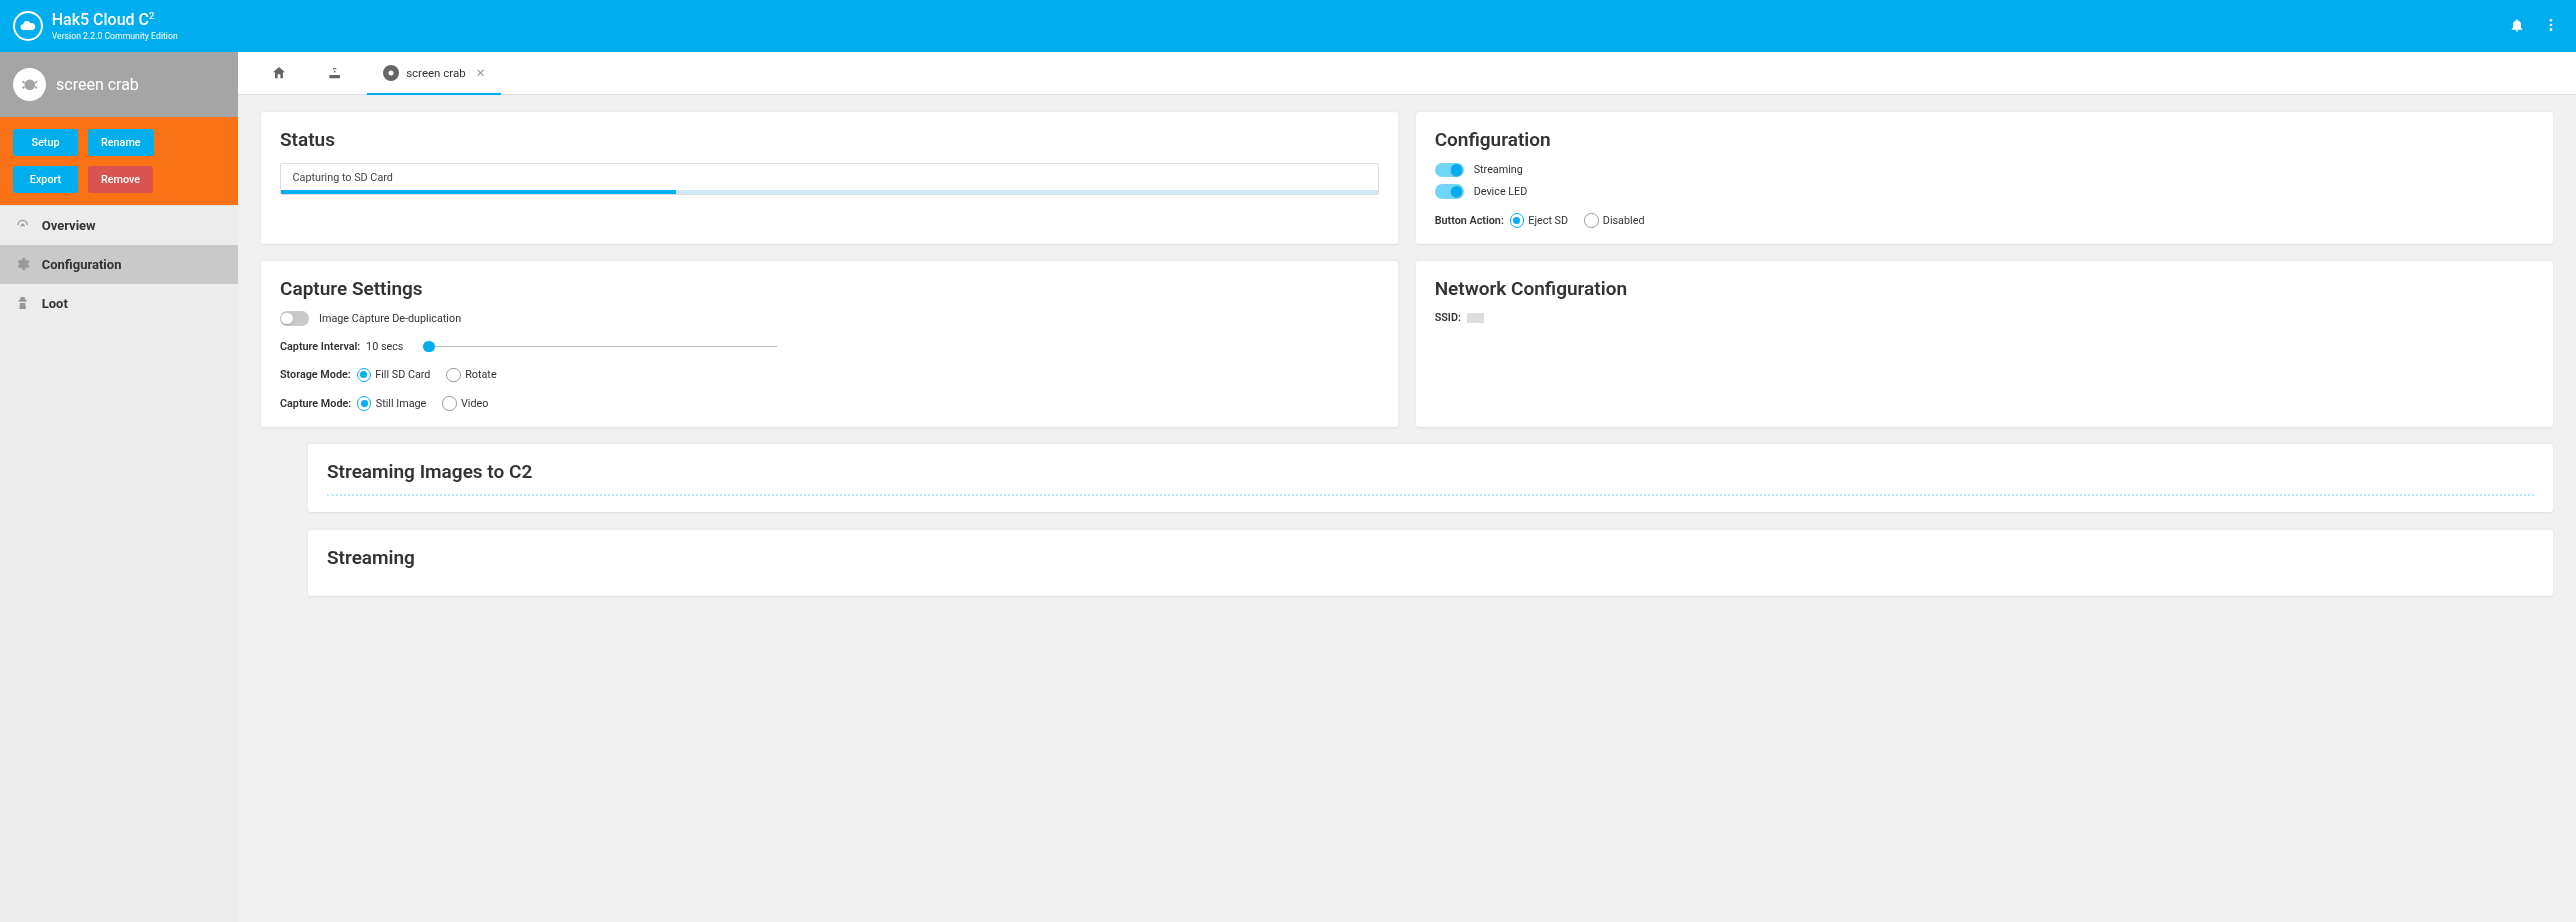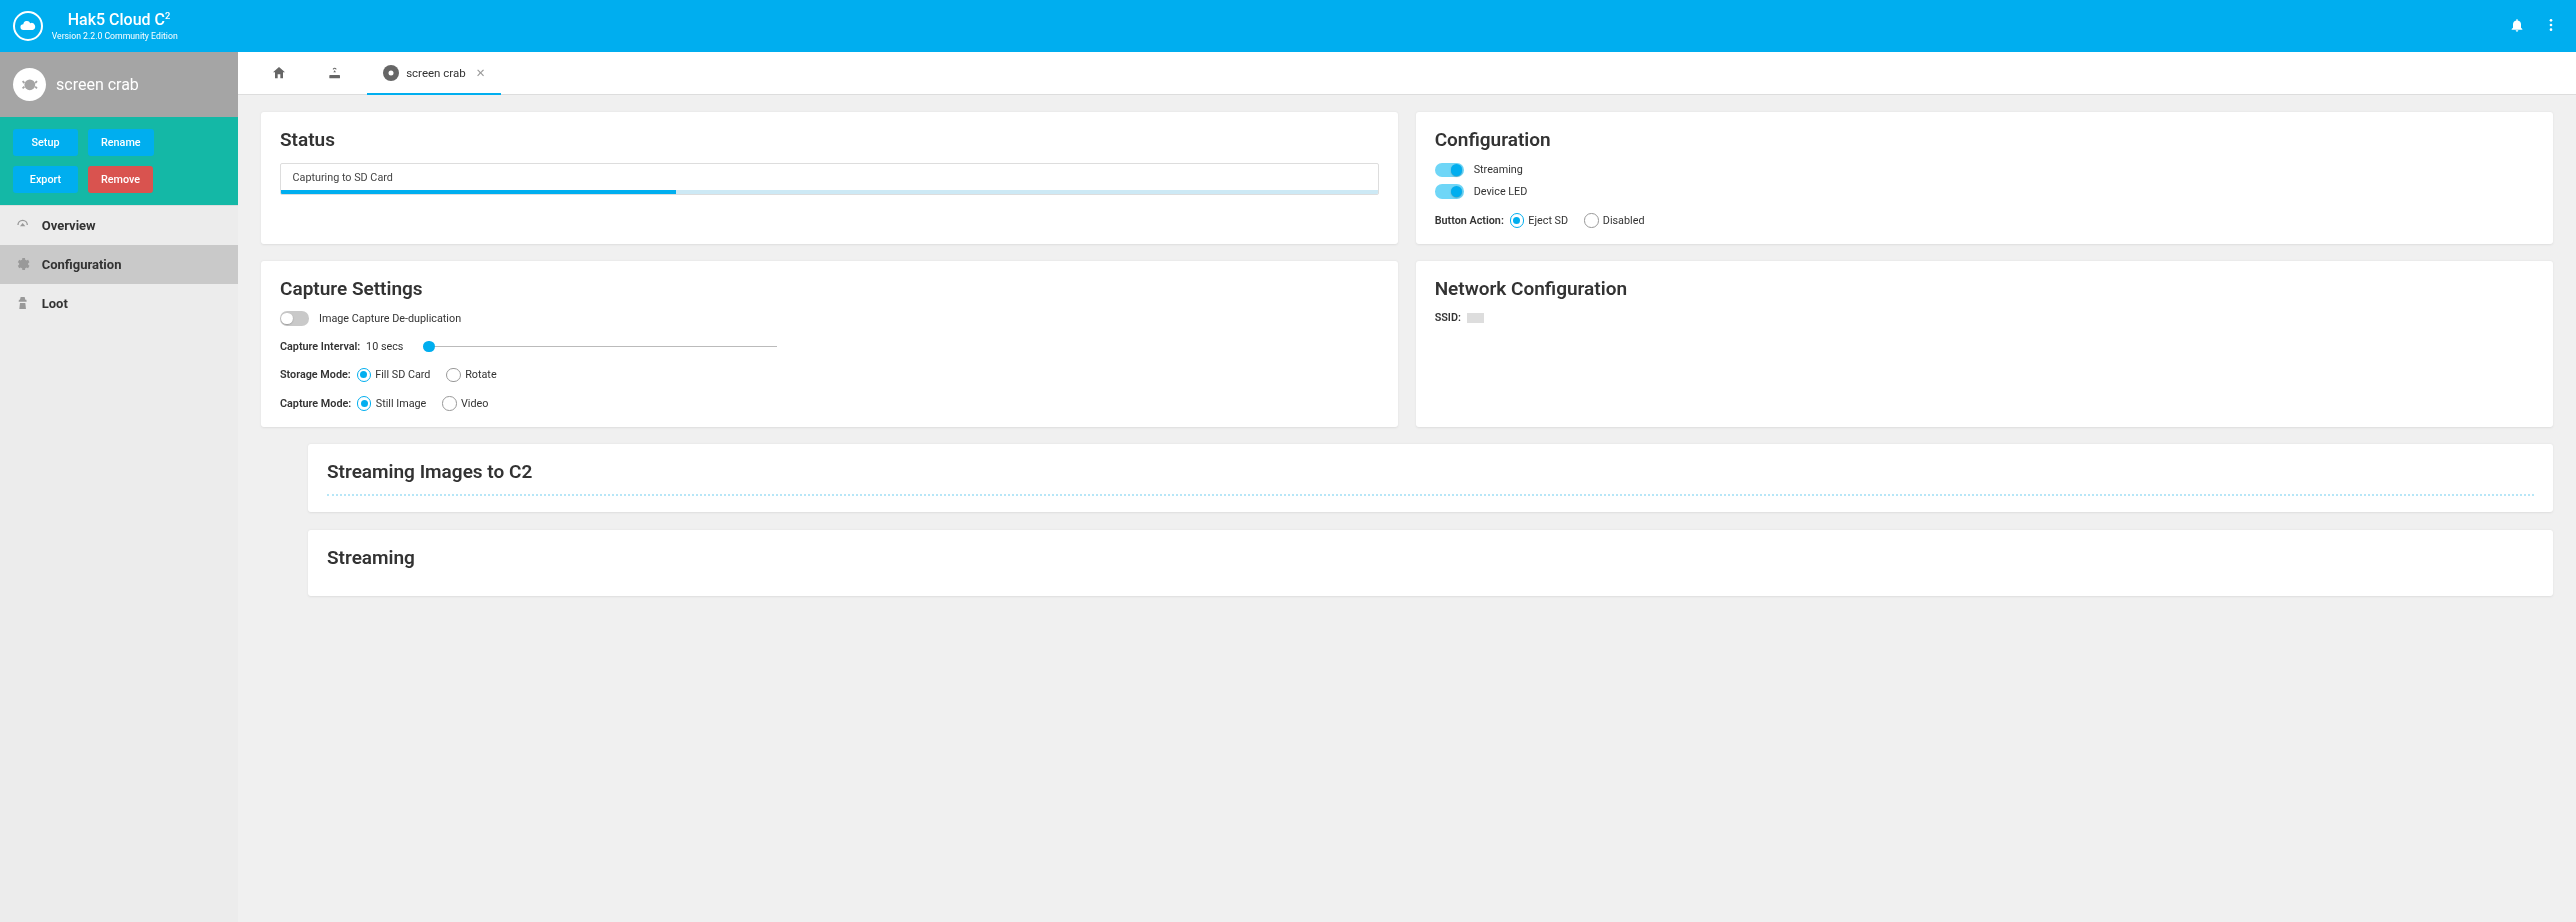--- a/index.html
+++ b/index.html
@@ -2,32 +2,32 @@
 <html style="font-size:11.5px"><head>
 <meta charset="utf-8">
 <style>
   * { box-sizing: border-box; margin: 0; padding: 0; font-family: -apple-system, BlinkMacSystemFont, "Segoe UI", Roboto, Arial, sans-serif; }
   body { background: #f0f0f0; color: #333; }
 
   
   .topbar { background: #00aeef; color: #fff; height: 52px; display: flex; align-items: center; padding: 0 17.3px 0 13px; }
   .topbar .logo-circle { width: 30px; height: 30px; border-radius: 50%; border: 2.2px solid #fff; display: inline-flex; align-items: center; justify-content: center; margin-right: 8.7px; }
   .topbar .brand { display: flex; flex-direction: column; }
-  .topbar .brand .title { font-size: 16px; font-weight: 500; line-height: 1; margin-left: 16px; }
+  .topbar .brand .title { font-size: 16px; font-weight: 500; line-height: 1; }
   .topbar .brand .title sup { font-size: 9.4px; }
   .topbar .brand .sub { font-size: 8.7px; font-weight: 400; margin-top: 2.9px; }
   .topbar .spacer { flex: 1; }
   .topbar .action-icon { margin-left: 17.3px; cursor: pointer; }
 
   
   .layout { display: flex; min-height: calc(100vh - 52px); }
   .sidebar { width: 238px; background: #ececec; display: flex; flex-direction: column; }
   .sidebar-header { background: #a5a5a5; color: #fff; height: 65px; display: flex; align-items: center; padding: 0 13px; font-size: 16px; }
   .sidebar-header .dev-icon { width: 33px; height: 33px; border-radius: 50%; background: #fff; display: inline-flex; align-items: center; justify-content: center; margin-right: 10px; }
-  .sidebar-actions { background: #14b8a6; padding: 11.5px 13px; display: flex; flex-wrap: wrap; gap: 10px; border-bottom: 0.7px solid #ddd; }
+  .sidebar-actions { background: #f97316; padding: 11.5px 13px; display: flex; flex-wrap: wrap; gap: 10px; border-bottom: 0.7px solid #ddd; }
   .btn { border: none; border-radius: 2.9px; padding: 7.2px 13px; font-size: 10.8px; font-weight: 500; color: #fff; cursor: pointer; min-width: 65px; }
   .btn-blue { background: #00aeef; }
   .btn-red  { background: #d9534f; }
   .sidebar-nav { display: flex; flex-direction: column; }
   .sidebar-nav .nav-item { display: flex; align-items: center; padding: 11.5px 14.4px; font-size: 13px; color: #333; cursor: pointer; font-weight: bold; }
   .sidebar-nav .nav-item.active { background: #c9c9c9; }
   .sidebar-nav .nav-item .nav-icon { width: 17.3px; margin-right: 10px; color: #888; fill: #888; }
 
   
   .main { flex: 1; display: flex; flex-direction: column; }

